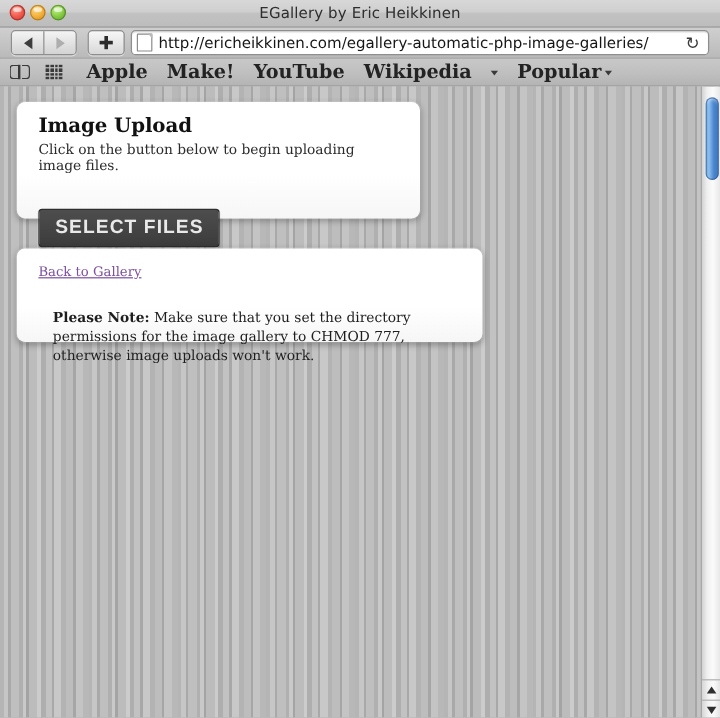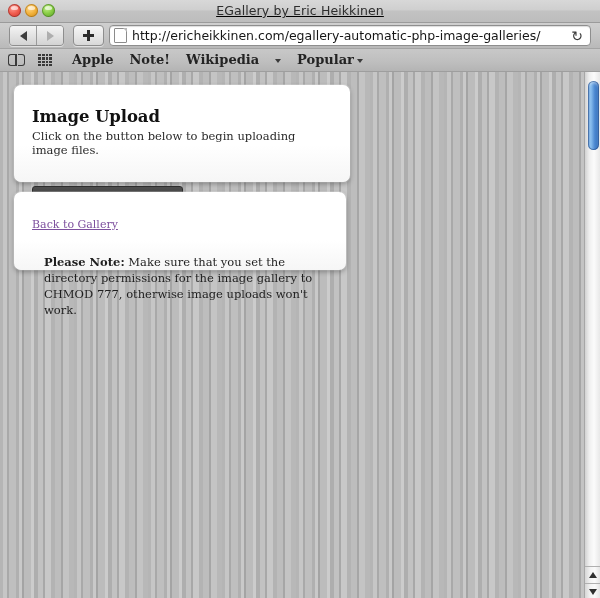--- a/index.html
+++ b/index.html
@@ -22,21 +22,20 @@
   }
 
   
   #titlebar {
     position: relative;
     height: 22px;
     background: linear-gradient(to bottom, #d8d8d8 0%, #cfcfcf 45%, #c2c2c2 50%, #bdbdbd 100%);
     border-bottom: 1px solid #9b9b9b;
     display: flex;
     align-items: flex-end;
-    text-decoration: underline;
   }
   .traffic-lights {
     position: absolute;
     left: 8px; top: 4px;
     display: flex;
     gap: 4px;
   }
   .light {
     width: 13px; height: 13px;
     border-radius: 50%;
@@ -187,21 +186,21 @@
     width: 14px; height: 12px;
     margin-right: 12px;
     display: grid;
     grid-template-columns: repeat(4, 1fr);
     grid-template-rows: repeat(4, 1fr);
     gap: 1px;
   }
   .grid-icon i { background: #3a3a3a; display: block; }
 
   .bm-item {
-    font-size: 13px;
+    font-size: 16px;
     font-weight: bold;
     color: #232323;
     padding: 0 8px;
     white-space: nowrap;
     display: flex;
     align-items: center;
     gap: 3px;
     line-height: 22px;
   }
   .caret {
@@ -246,25 +245,25 @@
     position: absolute;
     background: linear-gradient(to bottom, #ffffff 0%, #ffffff 62%, #f6f6f6 100%);
     border-radius: 7px;
     box-shadow: 0 2px 5px rgba(0,0,0,.30), 0 0 0 1px rgba(255,255,255,.25);
   }
   #card-upload {
     left: 14px; top: 13px;
     width: 336px; height: 97px;
   }
   #card-note {
-    left: 14px; top: 120px;
-    width: 332px; height: 78px;
-  }
-
-  .card-inner { padding: 22px 18px; }
+    left: 14px; top: 135px;
+    width: 388px; height: 78px;
+  }
+
+  .card-inner { padding: 10px 18px; }
 
   #upload-title {
     font-family: "DejaVu Serif", "Liberation Serif", serif;
     font-weight: bold;
     font-size: 16.5px;
     color: #111;
     margin: 0 0 3px 0;
     letter-spacing: -.1px;
   }
   #upload-subtitle {
@@ -401,21 +400,24 @@
           <i></i>
           <i></i>
           <i></i>
       </span>
     </div>
 
     <div class="bm-item">
       <span>Apple</span>
     </div>
     <div class="bm-item">
-      <span>Note!</span>
+      <span>Make!</span>
+    </div>
+    <div class="bm-item">
+      <span>YouTube</span>
     </div>
     <div class="bm-item">
       <span>Wikipedia</span>
     </div>
     <div class="bm-item">
       <span class="caret"></span>
     </div>
     <div class="bm-item">
       <span>Popular</span>
       <span class="caret"></span>

